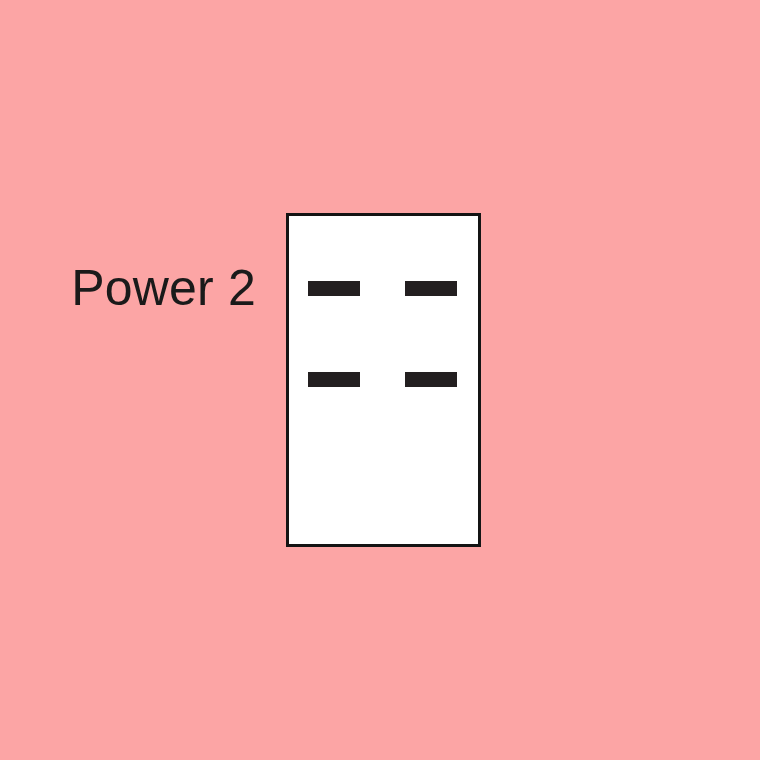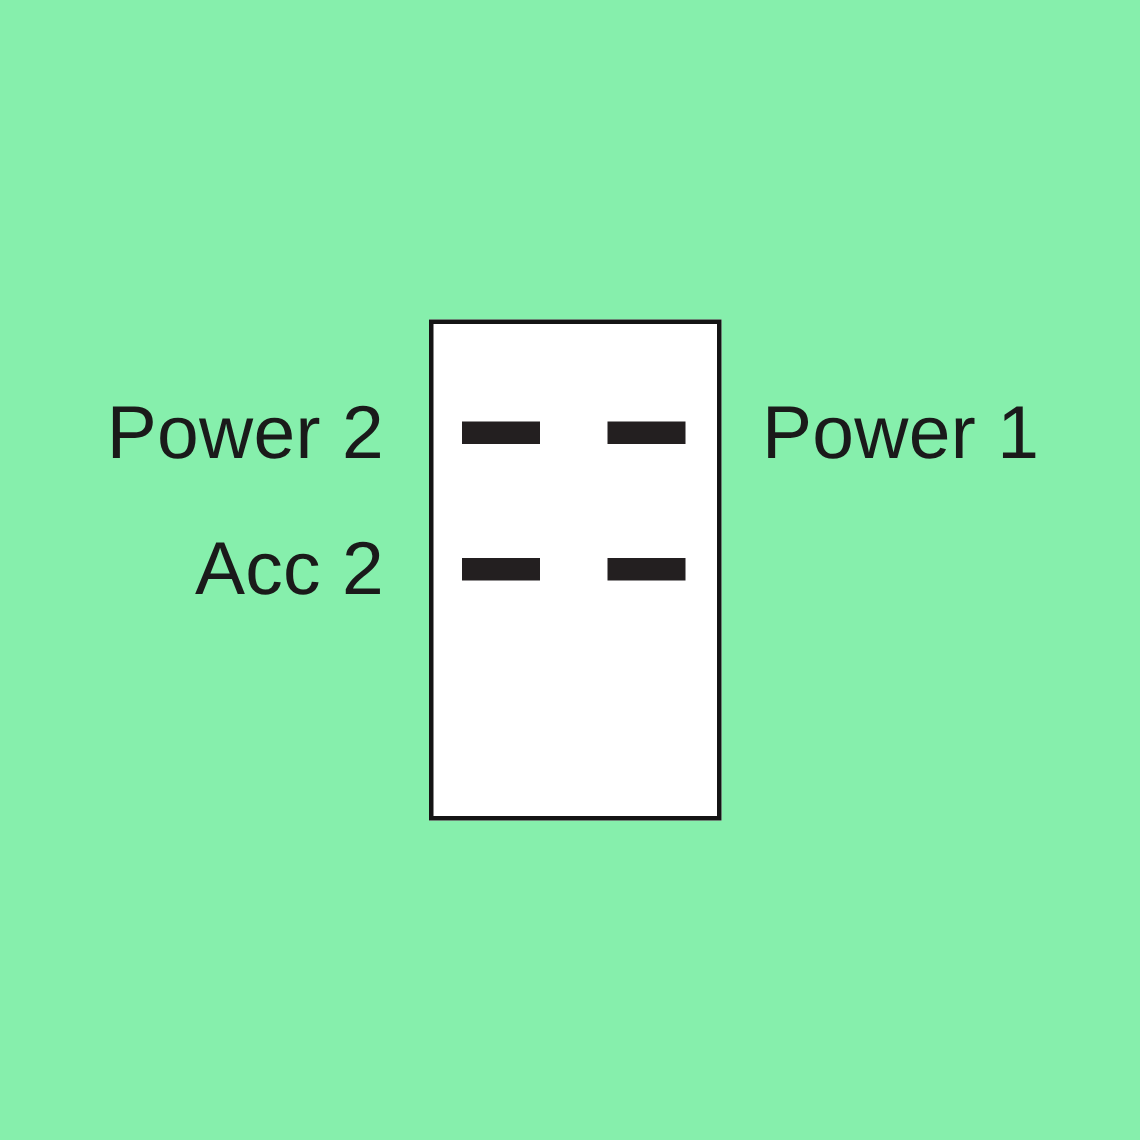--- a/index.html
+++ b/index.html
@@ -4,21 +4,21 @@
 <style>
   html, body {
     margin: 0;
     padding: 0;
     background: #ffffff;
   }
   #canvas {
     position: relative;
     width: 760px;
     height: 760px;
-    background: #86efac;
+    background: #fca5a5;
     overflow: hidden;
     font-family: "Liberation Sans", sans-serif;
   }
 
   
   .switch-body {
     position: absolute;
     left: 286px;
     top: 213px;
     width: 195px;
@@ -67,18 +67,16 @@
 
   <div class="switch-body"></div>
 
   <div class="terminal-dash dash-row-top dash-col-left"></div>
   <div class="terminal-dash dash-row-top dash-col-right"></div>
   <div class="terminal-dash dash-row-bottom dash-col-left"></div>
   <div class="terminal-dash dash-row-bottom dash-col-right"></div>
 
   <div class="label label-left label-row-top">Power 2</div>
 
-  <div class="label label-right label-row-top">Power 1</div>
 
-  <div class="label label-left label-row-bottom">Acc 2</div>
 
 
 </div>
 
 </body></html>

